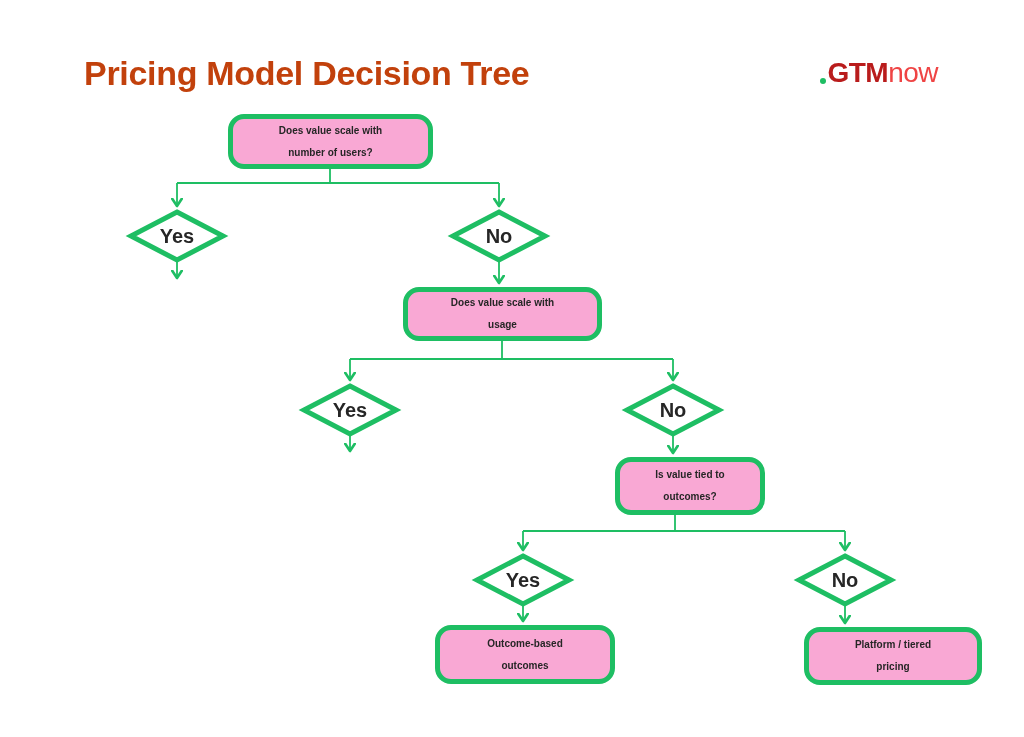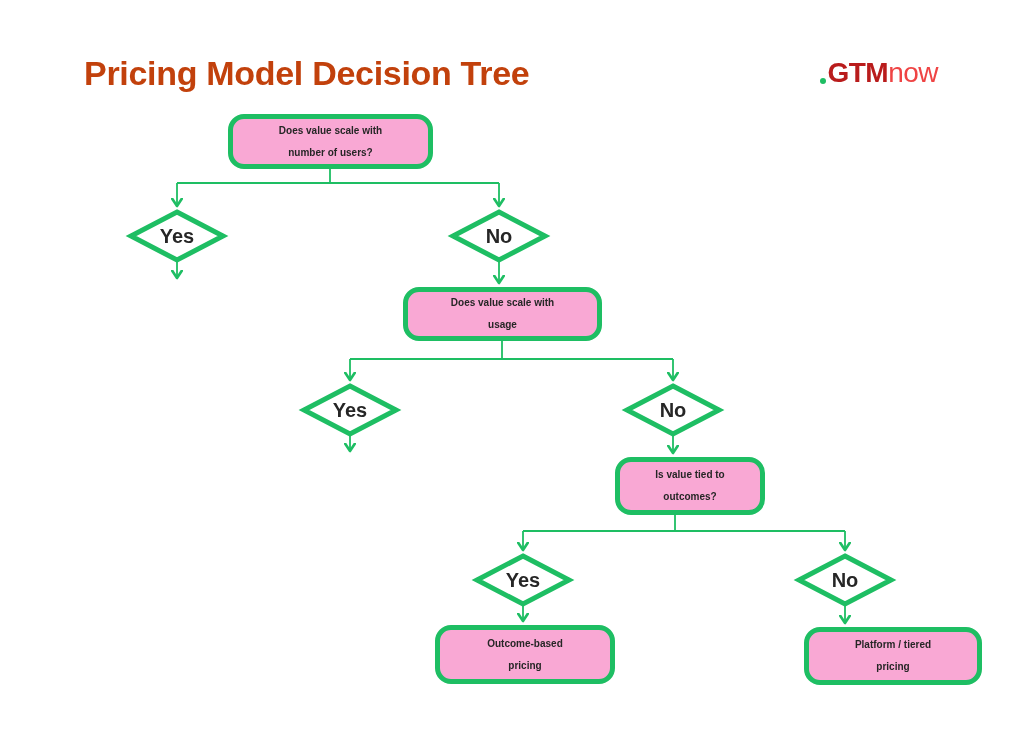--- a/index.html
+++ b/index.html
@@ -96,21 +96,21 @@
 
 
   <div class="qbox" style="left:403px;top:287px;width:199px;height:54px;">Does value scale with
 usage</div>
 
 
   <div class="qbox" style="left:583px;top:457px;width:150px;height:58px;margin-left:32px;">Is value tied to
 outcomes?</div>
 
   <div class="qbox" style="left:435px;top:625px;width:180px;height:59px;">Outcome-based
-pricing</div>
+outcomes</div>
 
   <div class="qbox" style="left:756px;top:627px;width:178px;height:58px;margin-left:48px;">Platform / tiered
 pricing</div>
 
   <div class="diamond-wrap" style="left:127px;top:208px;">
     <svg width="100" height="56" viewBox="0 0 100 56">
       <polygon points="50,4 96,28 50,52 4,28" fill="#ffffff" stroke="#1EBE63" stroke-width="5"></polygon>
     </svg>
     <span class="dlabel">Yes</span>
   </div>

